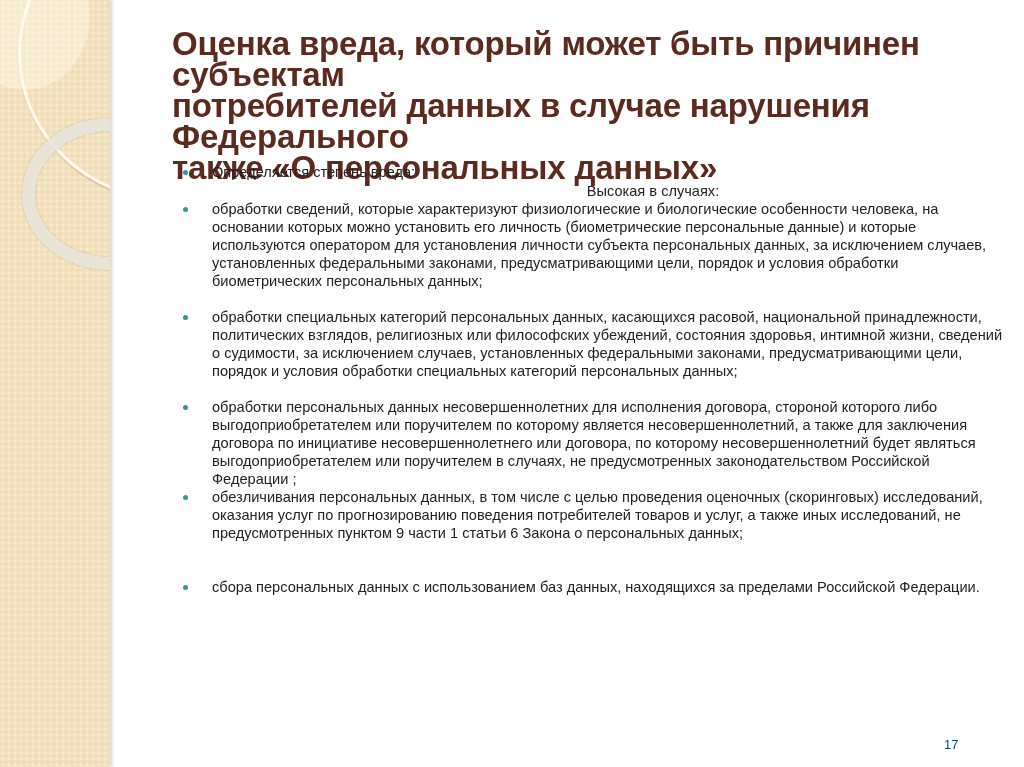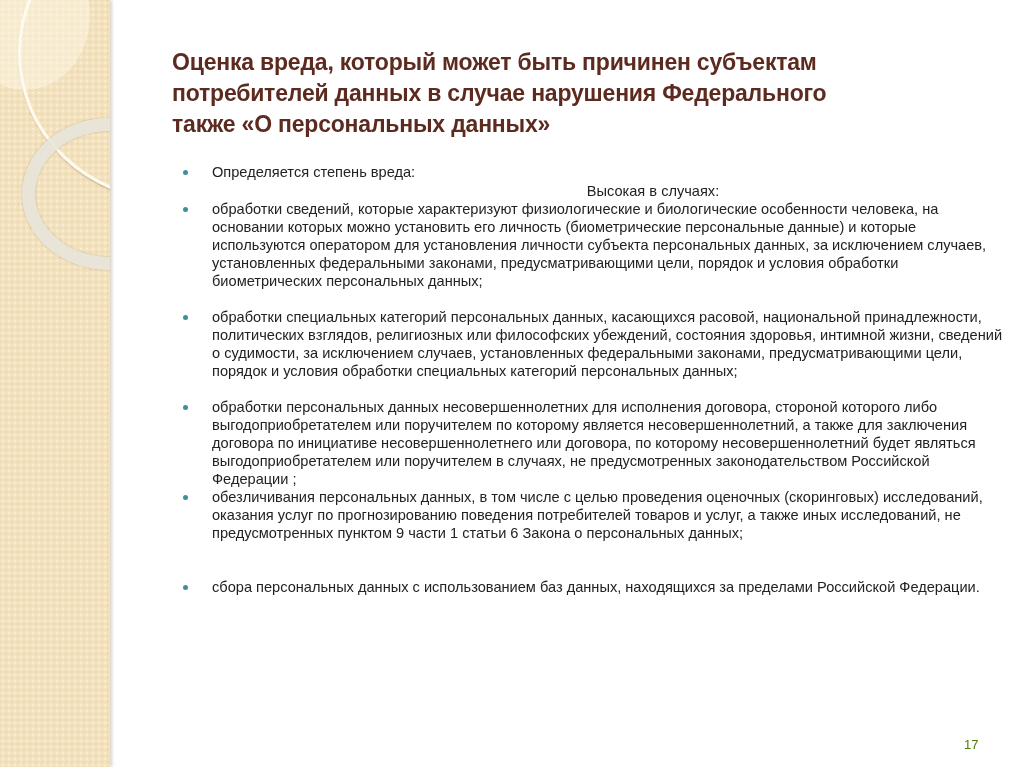--- a/index.html
+++ b/index.html
@@ -30,39 +30,39 @@
     left:18px; top:-95px; width:300px; height:290px;
     border:3px solid #fffaf0;
     box-shadow: 1px 2px 2px rgba(160,140,100,0.5);
   }
   .ring-small {
     left:22px; top:118px; width:150px; height:126px;
     border:13px solid rgba(232,228,218,0.9);
     box-shadow: inset 0 0 2px rgba(150,130,100,0.5), 0 0 2px rgba(150,130,100,0.5);
   }
   .title {
-    position:absolute; left:172px; top:47px; width:800px;
-    font-size:23px; line-height:31px; font-weight:bold; color:#5c2a1e;
+    position:absolute; left:172px; top:28px; width:800px;
+    font-size:33px; line-height:31px; font-weight:bold; color:#5c2a1e;
     letter-spacing:-0.2px;
   }
   .content {
     position:absolute; left:183px; top:163px; width:820px;
     font-size:14.6px; line-height:18px; color:#222;
   }
   .item { position:relative; padding-left:29px; }
   .bullet {
     position:absolute; left:0; top:7px; width:5px; height:5px; border-radius:50%;
     background:#3d8f9c;
   }
   .subhead {
     text-align:center; font-weight:normal; margin-left:120px; margin-top:1px;
   }
   .gap { height:18px; }
   .page-num {
-    position:absolute; left:964px; top:737px; font-size:13px; color:#4d7c0f;
+    position:absolute; left:944px; top:737px; font-size:13px; color:#0c4a6e;
   }
 </style>
 </head>
 <body>
 
 <div class="side-panel">
   <div class="glow"></div>
   <div class="ring ring-large"></div>
   <div class="ring ring-small"></div>
 </div>

